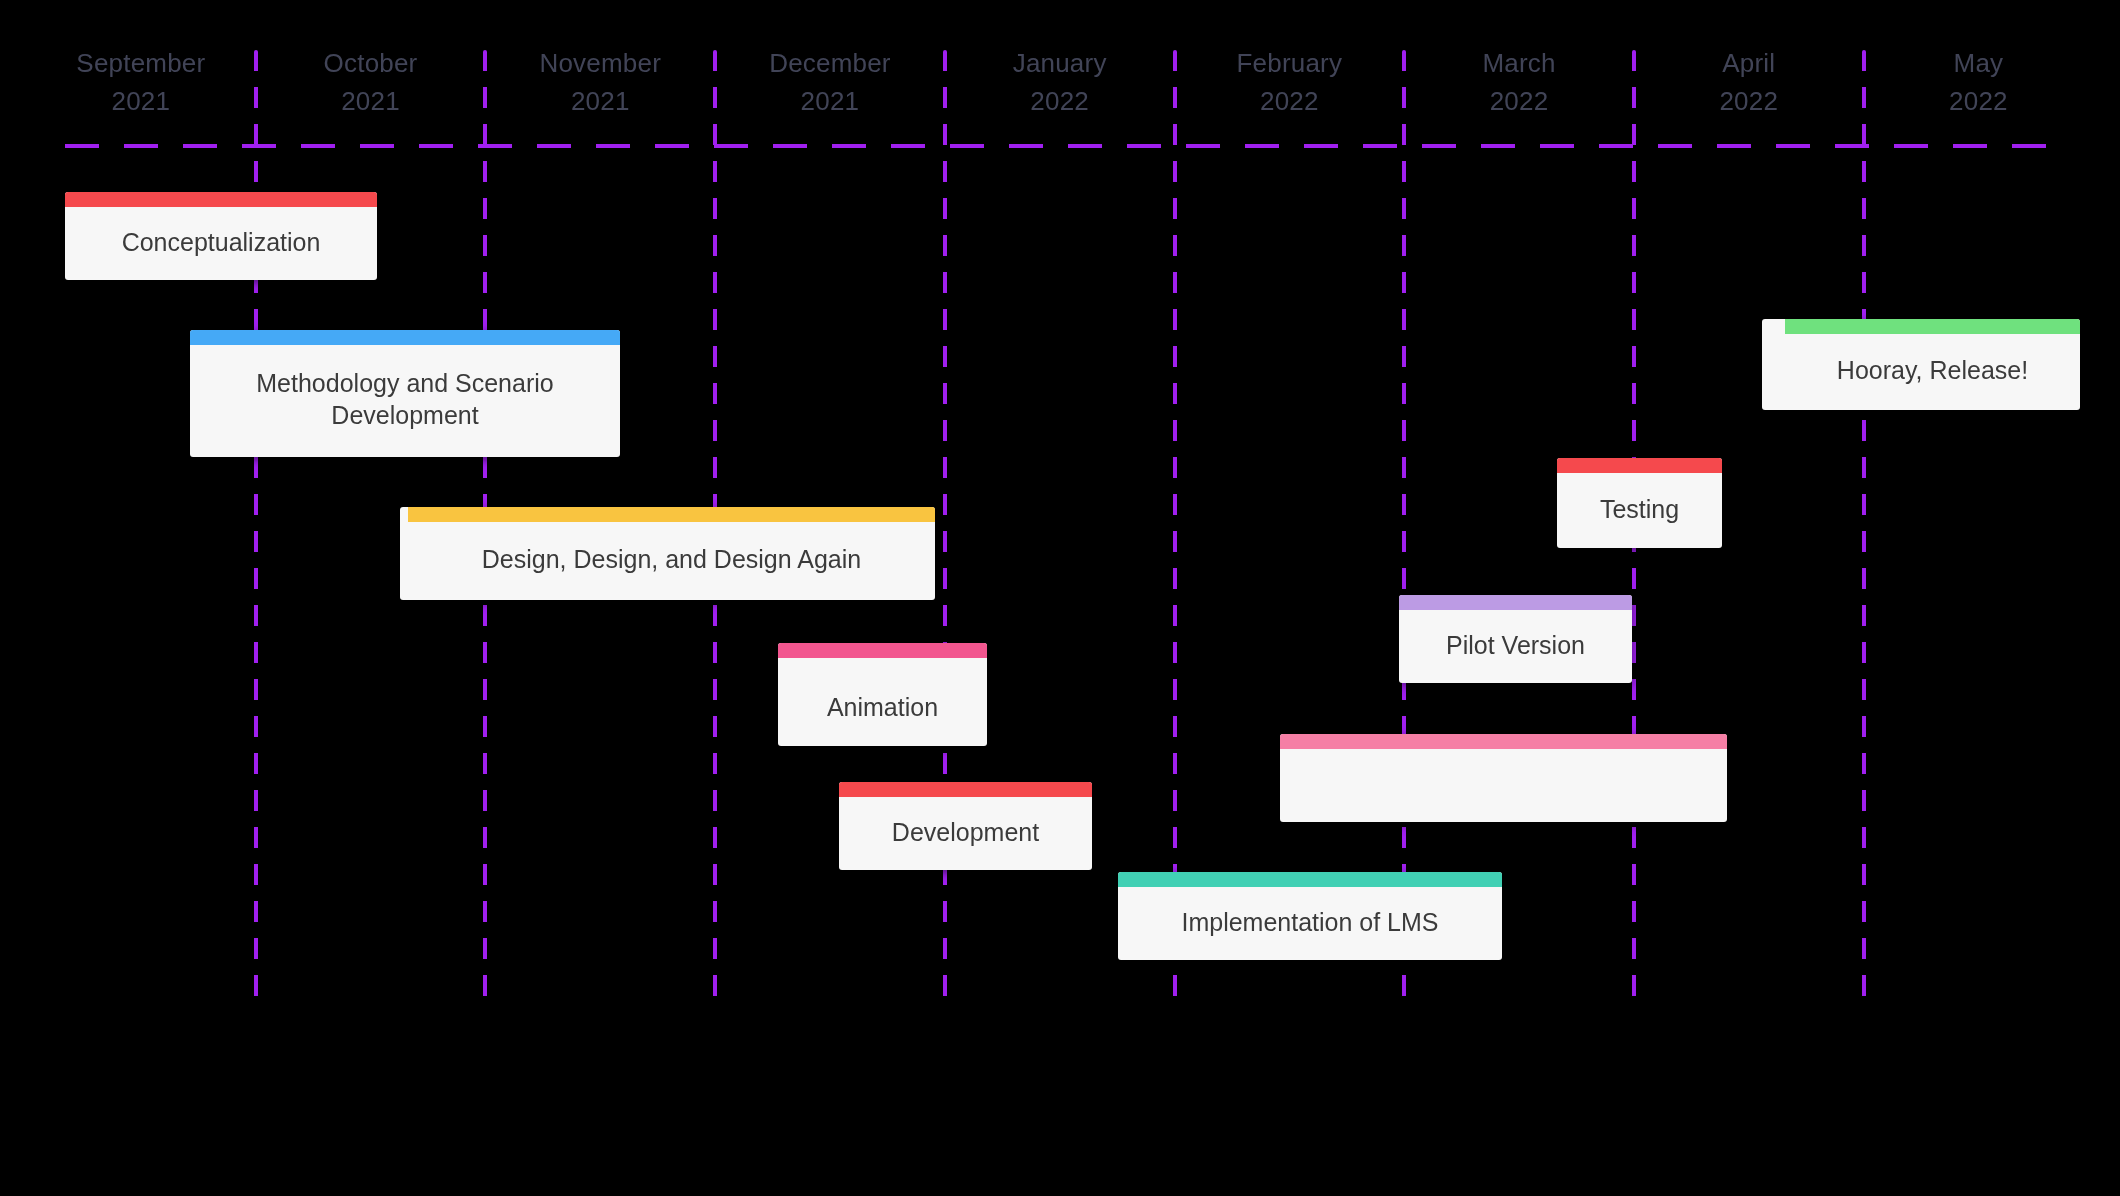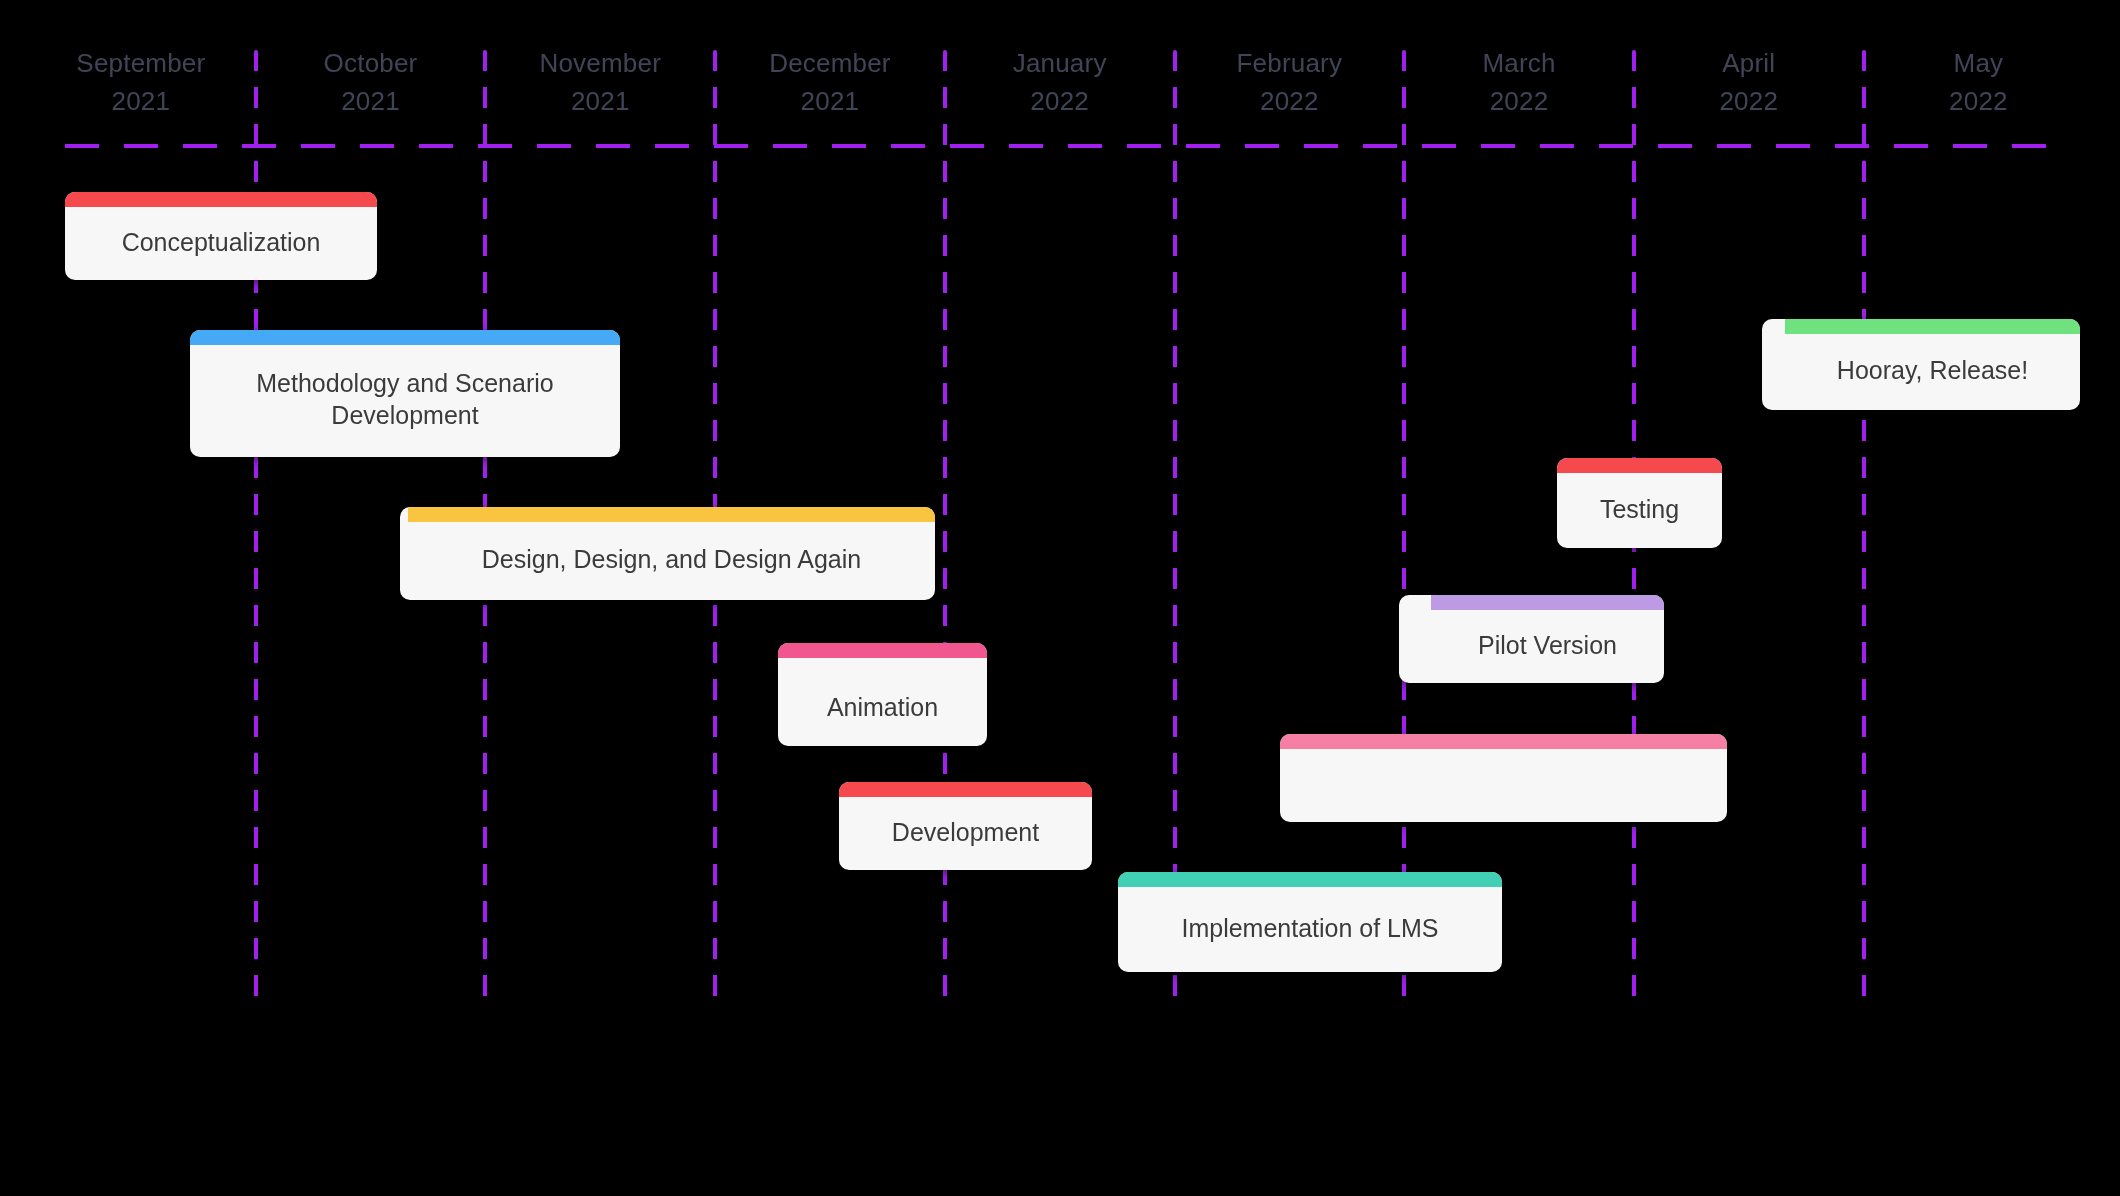--- a/index.html
+++ b/index.html
@@ -8,21 +8,21 @@
 
   .month{position:absolute;top:44px;text-align:center;color:#414457;font-size:26px;
          line-height:38px;font-weight:500;letter-spacing:.2px;z-index:1;}
   .month div{white-space:nowrap;}
 
   .vline{position:absolute;top:50px;height:962px;width:4px;border-radius:2px;z-index:0;
          background:repeating-linear-gradient(to bottom,#A120F0 0,#A120F0 21px,transparent 21px,transparent 37px);}
   .hline{position:absolute;top:144px;left:65px;width:1992px;height:4px;z-index:0;
          background:repeating-linear-gradient(to right,#A120F0 0,#A120F0 34px,transparent 34px,transparent 59px);}
 
-  .task{position:absolute;background:#F7F7F7;border-radius:10px;overflow:hidden;
+  .task{position:absolute;background:#F7F7F7;border-radius:3px;overflow:hidden;
         display:flex;flex-direction:column;z-index:2;box-shadow:0 3px 10px rgba(0,0,0,.5);}
   .task-bar{flex:0 0 15px;height:15px;}
   .task-label{flex:1;display:flex;align-items:center;justify-content:center;
         color:#3B3B3B;font-size:25px;line-height:32px;text-align:center;padding:2px 14px 6px;}
 </style>
 </head>
 <body>
 
 <div class="canvas" id="timeline">
   <div class="hline"></div>
@@ -106,30 +106,30 @@
   <div class="task" style="left: 778px; top: 643px; width: 209px; height: 103px; gap: 14px;">
     <div class="task-bar" style="background: rgb(242, 86, 143);"></div>
     <div class="task-label">Animation</div>
   </div>
 
   <div class="task" style="left: 839px; top: 782px; width: 253px; height: 88px;">
     <div class="task-bar" style="background: rgb(245, 73, 77);"></div>
     <div class="task-label">Development</div>
   </div>
 
-  <div class="task" style="left: 1118px; top: 872px; width: 384px; height: 100px;">
+  <div class="task" style="left: 1118px; top: 872px; width: 384px; height: 88px;">
     <div class="task-bar" style="background: rgb(65, 208, 180);"></div>
     <div class="task-label">Implementation of LMS</div>
   </div>
 
   <div class="task" style="left: 1280px; top: 734px; width: 447px; height: 88px;">
     <div class="task-bar" style="background: rgb(245, 127, 165);"></div>
   </div>
 
-  <div class="task" style="left: 1399px; top: 595px; width: 233px; height: 88px; padding-left: 32px;">
+  <div class="task" style="left: 1399px; top: 595px; width: 233px; height: 88px;">
     <div class="task-bar" style="background: rgb(188, 155, 228);"></div>
     <div class="task-label">Pilot Version</div>
   </div>
 
   <div class="task" style="left: 1557px; top: 458px; width: 165px; height: 90px;">
     <div class="task-bar" style="background: rgb(245, 73, 77);"></div>
     <div class="task-label">Testing</div>
   </div>
 
   <div class="task" style="left: 1762px; top: 319px; width: 295px; height: 91px; padding-left: 23px;">

